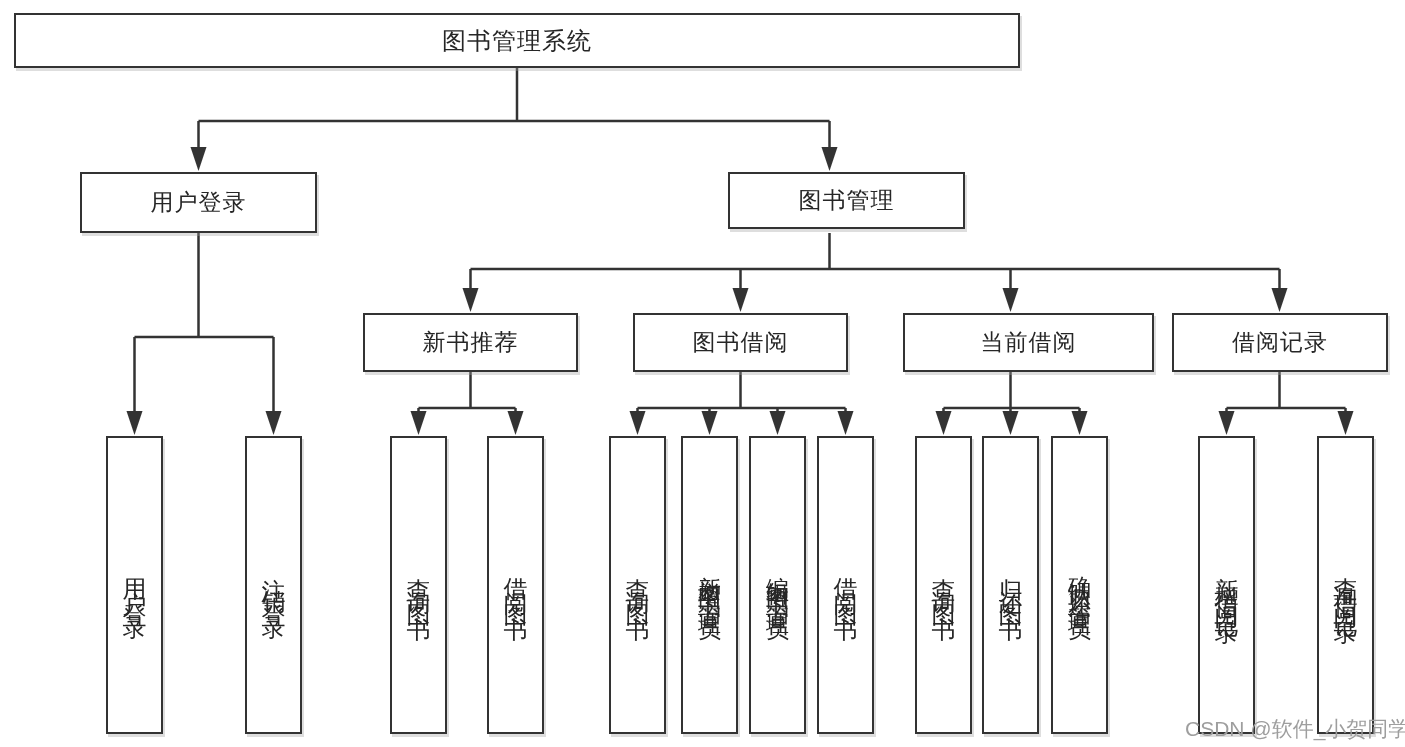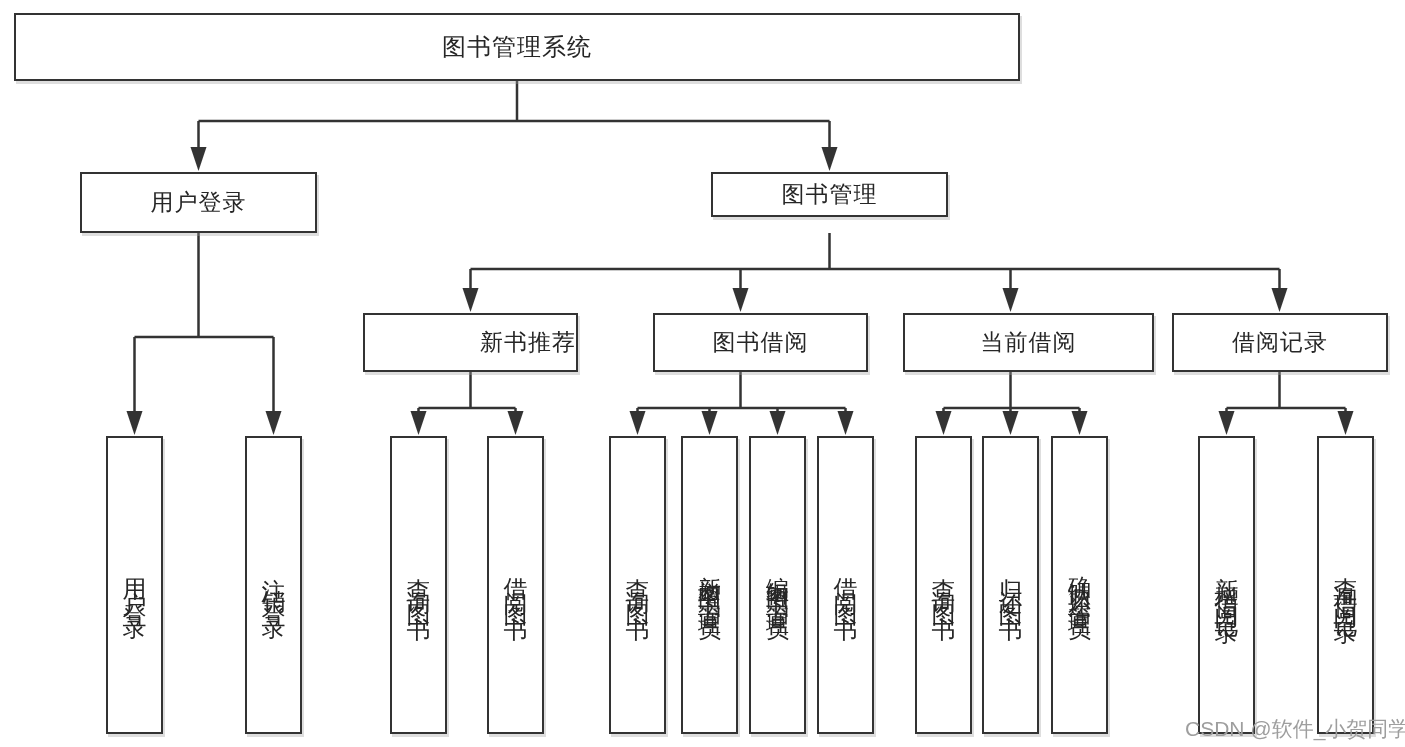--- a/index.html
+++ b/index.html
@@ -119,35 +119,35 @@
       <polygon points="1079.5,435 1071.5,411 1087.5,411"></polygon>
     </g>
 
     <g>
       <path d="M1279.5 372 V408 M1226.5 408 H1345.5 M1226.5 408 V414 M1345.5 408 V414"></path>
       <polygon points="1226.5,435 1218.5,411 1234.5,411"></polygon>
       <polygon points="1345.5,435 1337.5,411 1353.5,411"></polygon>
     </g>
   </svg>
 
-  <div class="node root" style="left:14px; top:13px; width:1006px; height:68px;">
+  <div class="node root" style="left:14px; top:13px; width:1006px; height:55px;">
     <span class="hlabel">图书管理系统</span>
   </div>
 
   <div class="node" style="left:80px; top:172px; width:237px; height:61px;">
     <span class="hlabel">用户登录</span>
   </div>
-  <div class="node" style="left:711px; top:172px; width:237px; height:45px;">
+  <div class="node" style="left:728px; top:172px; width:237px; height:57px;">
     <span class="hlabel">图书管理</span>
   </div>
 
-  <div class="node" style="left:363px; top:313px; width:215px; height:59px;justify-content:flex-end;">
+  <div class="node" style="left:363px; top:313px; width:215px; height:59px;">
     <span class="hlabel">新书推荐</span>
   </div>
-  <div class="node" style="left:633px; top:313px; width:215px; height:59px;margin-left:20px;">
+  <div class="node" style="left:633px; top:313px; width:215px; height:59px;">
     <span class="hlabel">图书借阅</span>
   </div>
   <div class="node" style="left:903px; top:313px; width:251px; height:59px;">
     <span class="hlabel">当前借阅</span>
   </div>
   <div class="node" style="left:1172px; top:313px; width:216px; height:59px;">
     <span class="hlabel">借阅记录</span>
   </div>
 
   <div class="node leaf" style="left:106px;">

